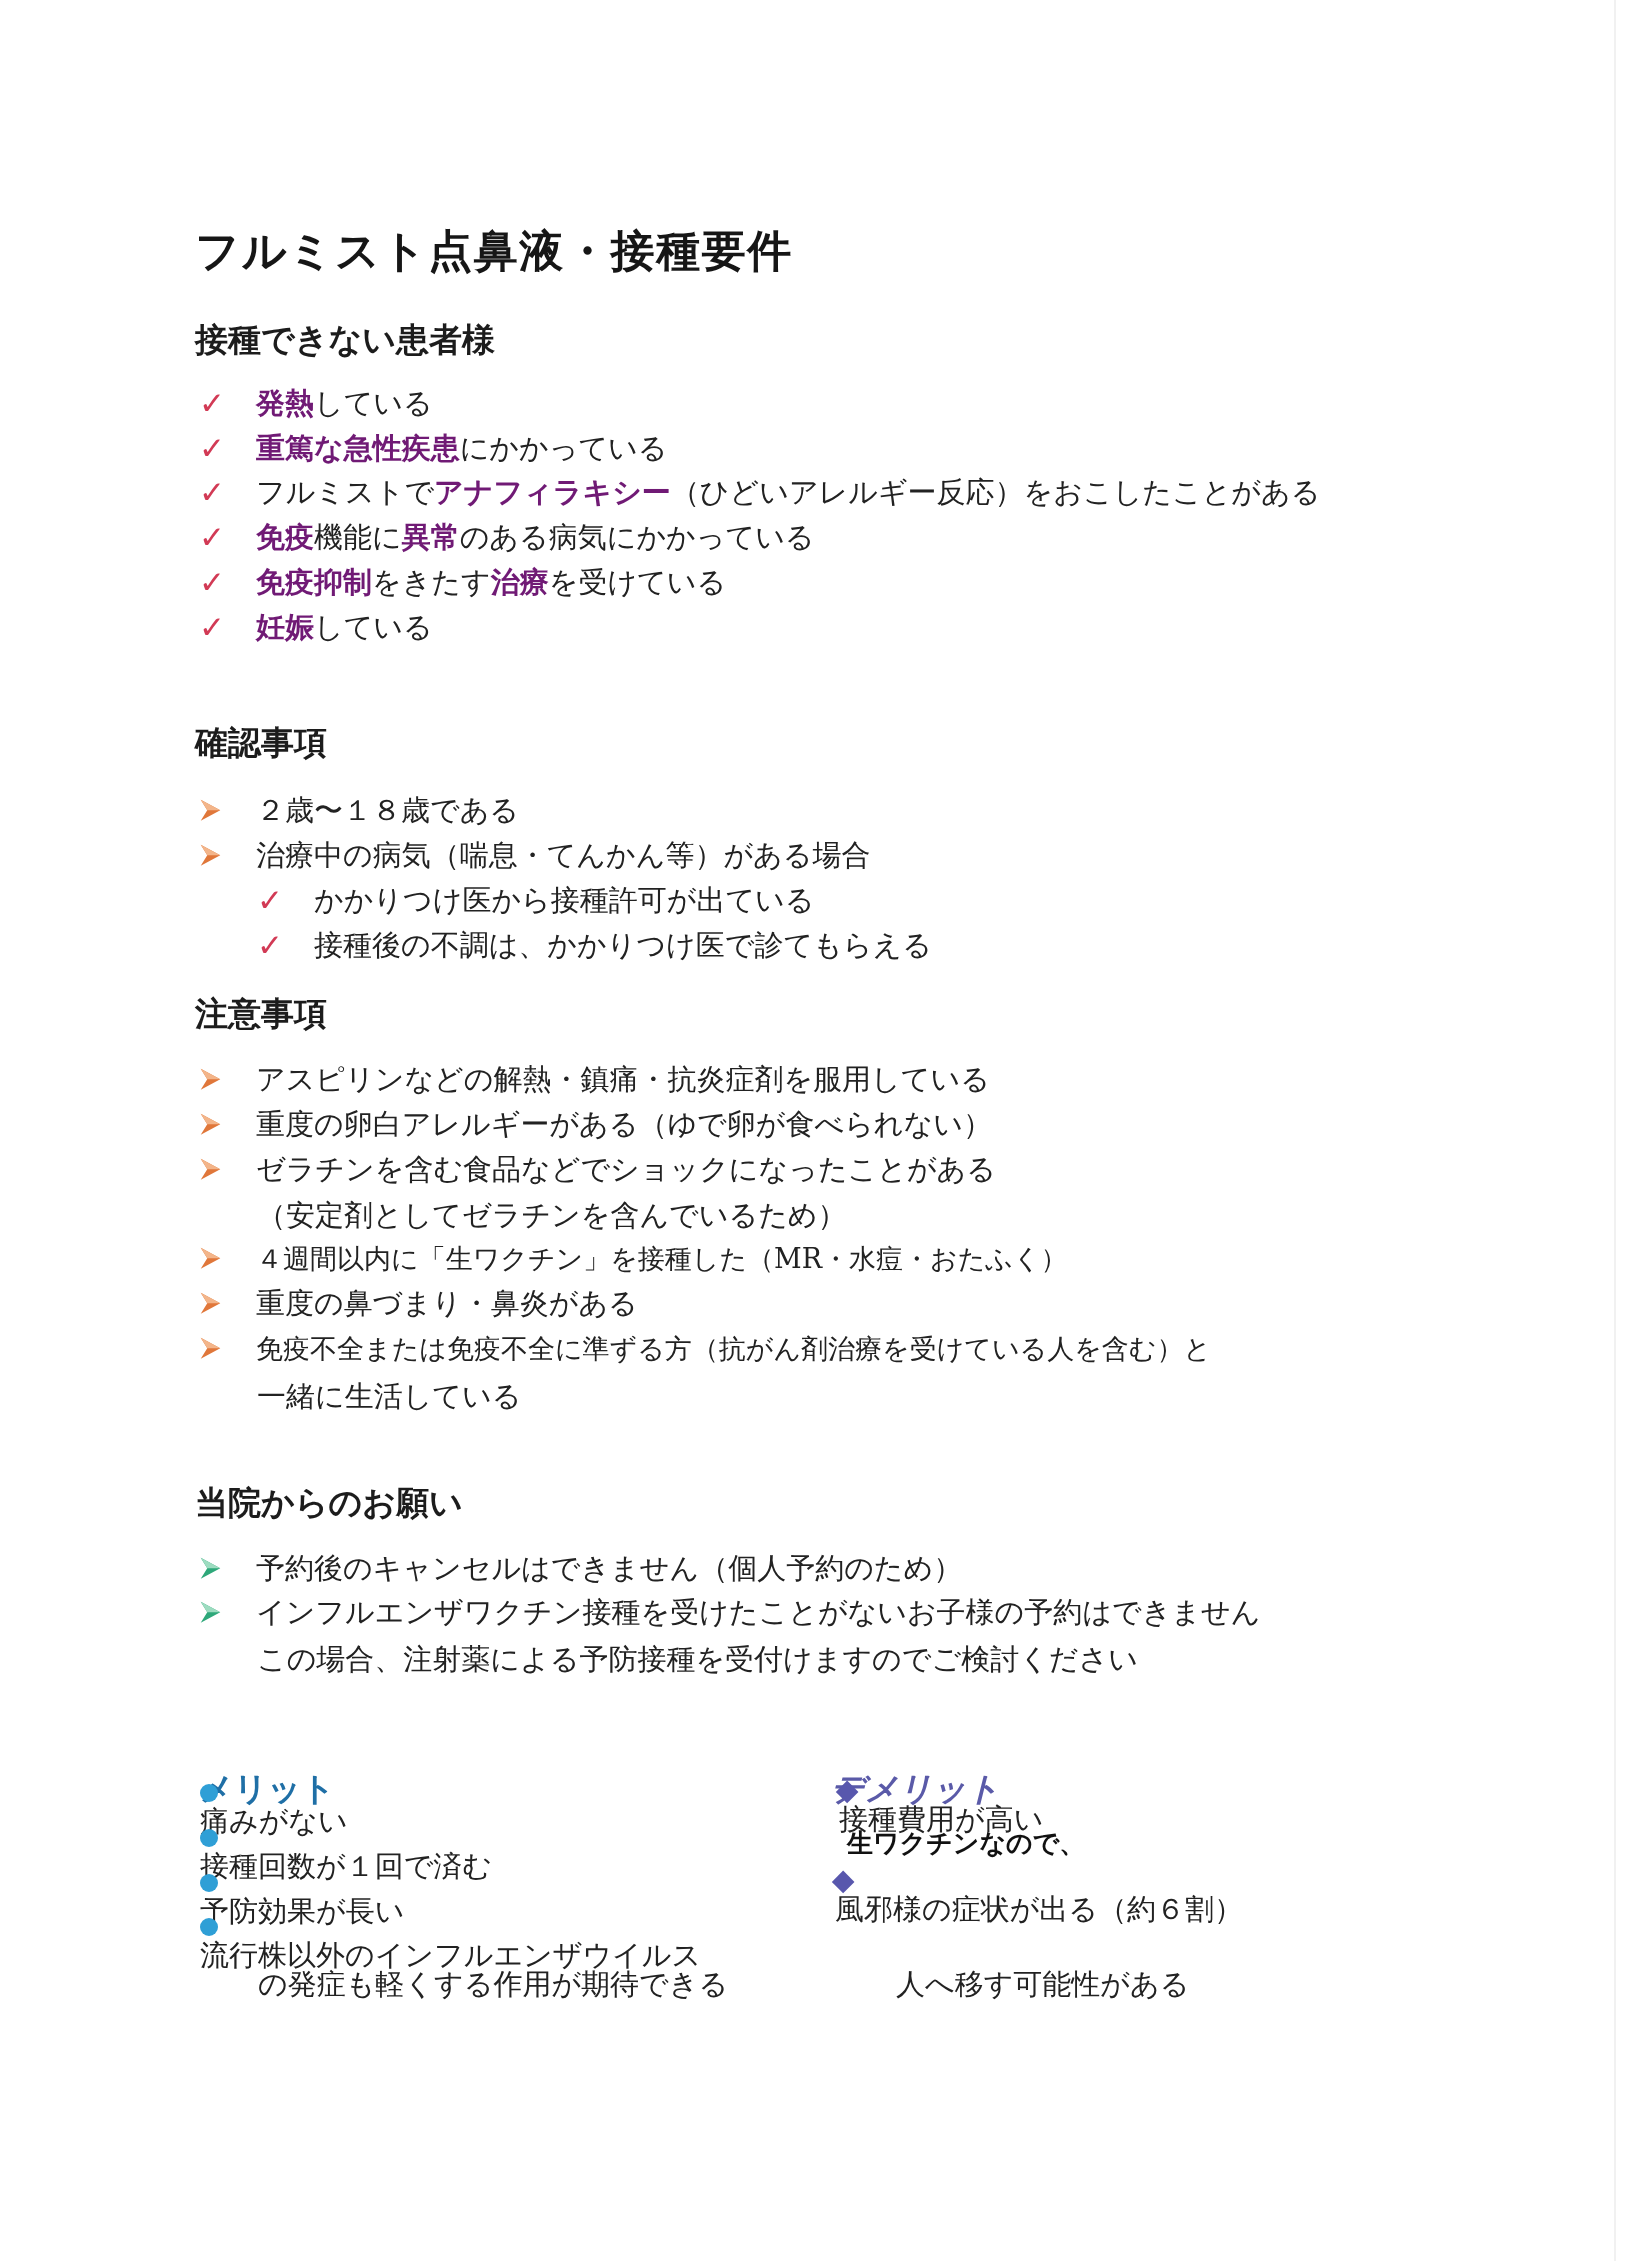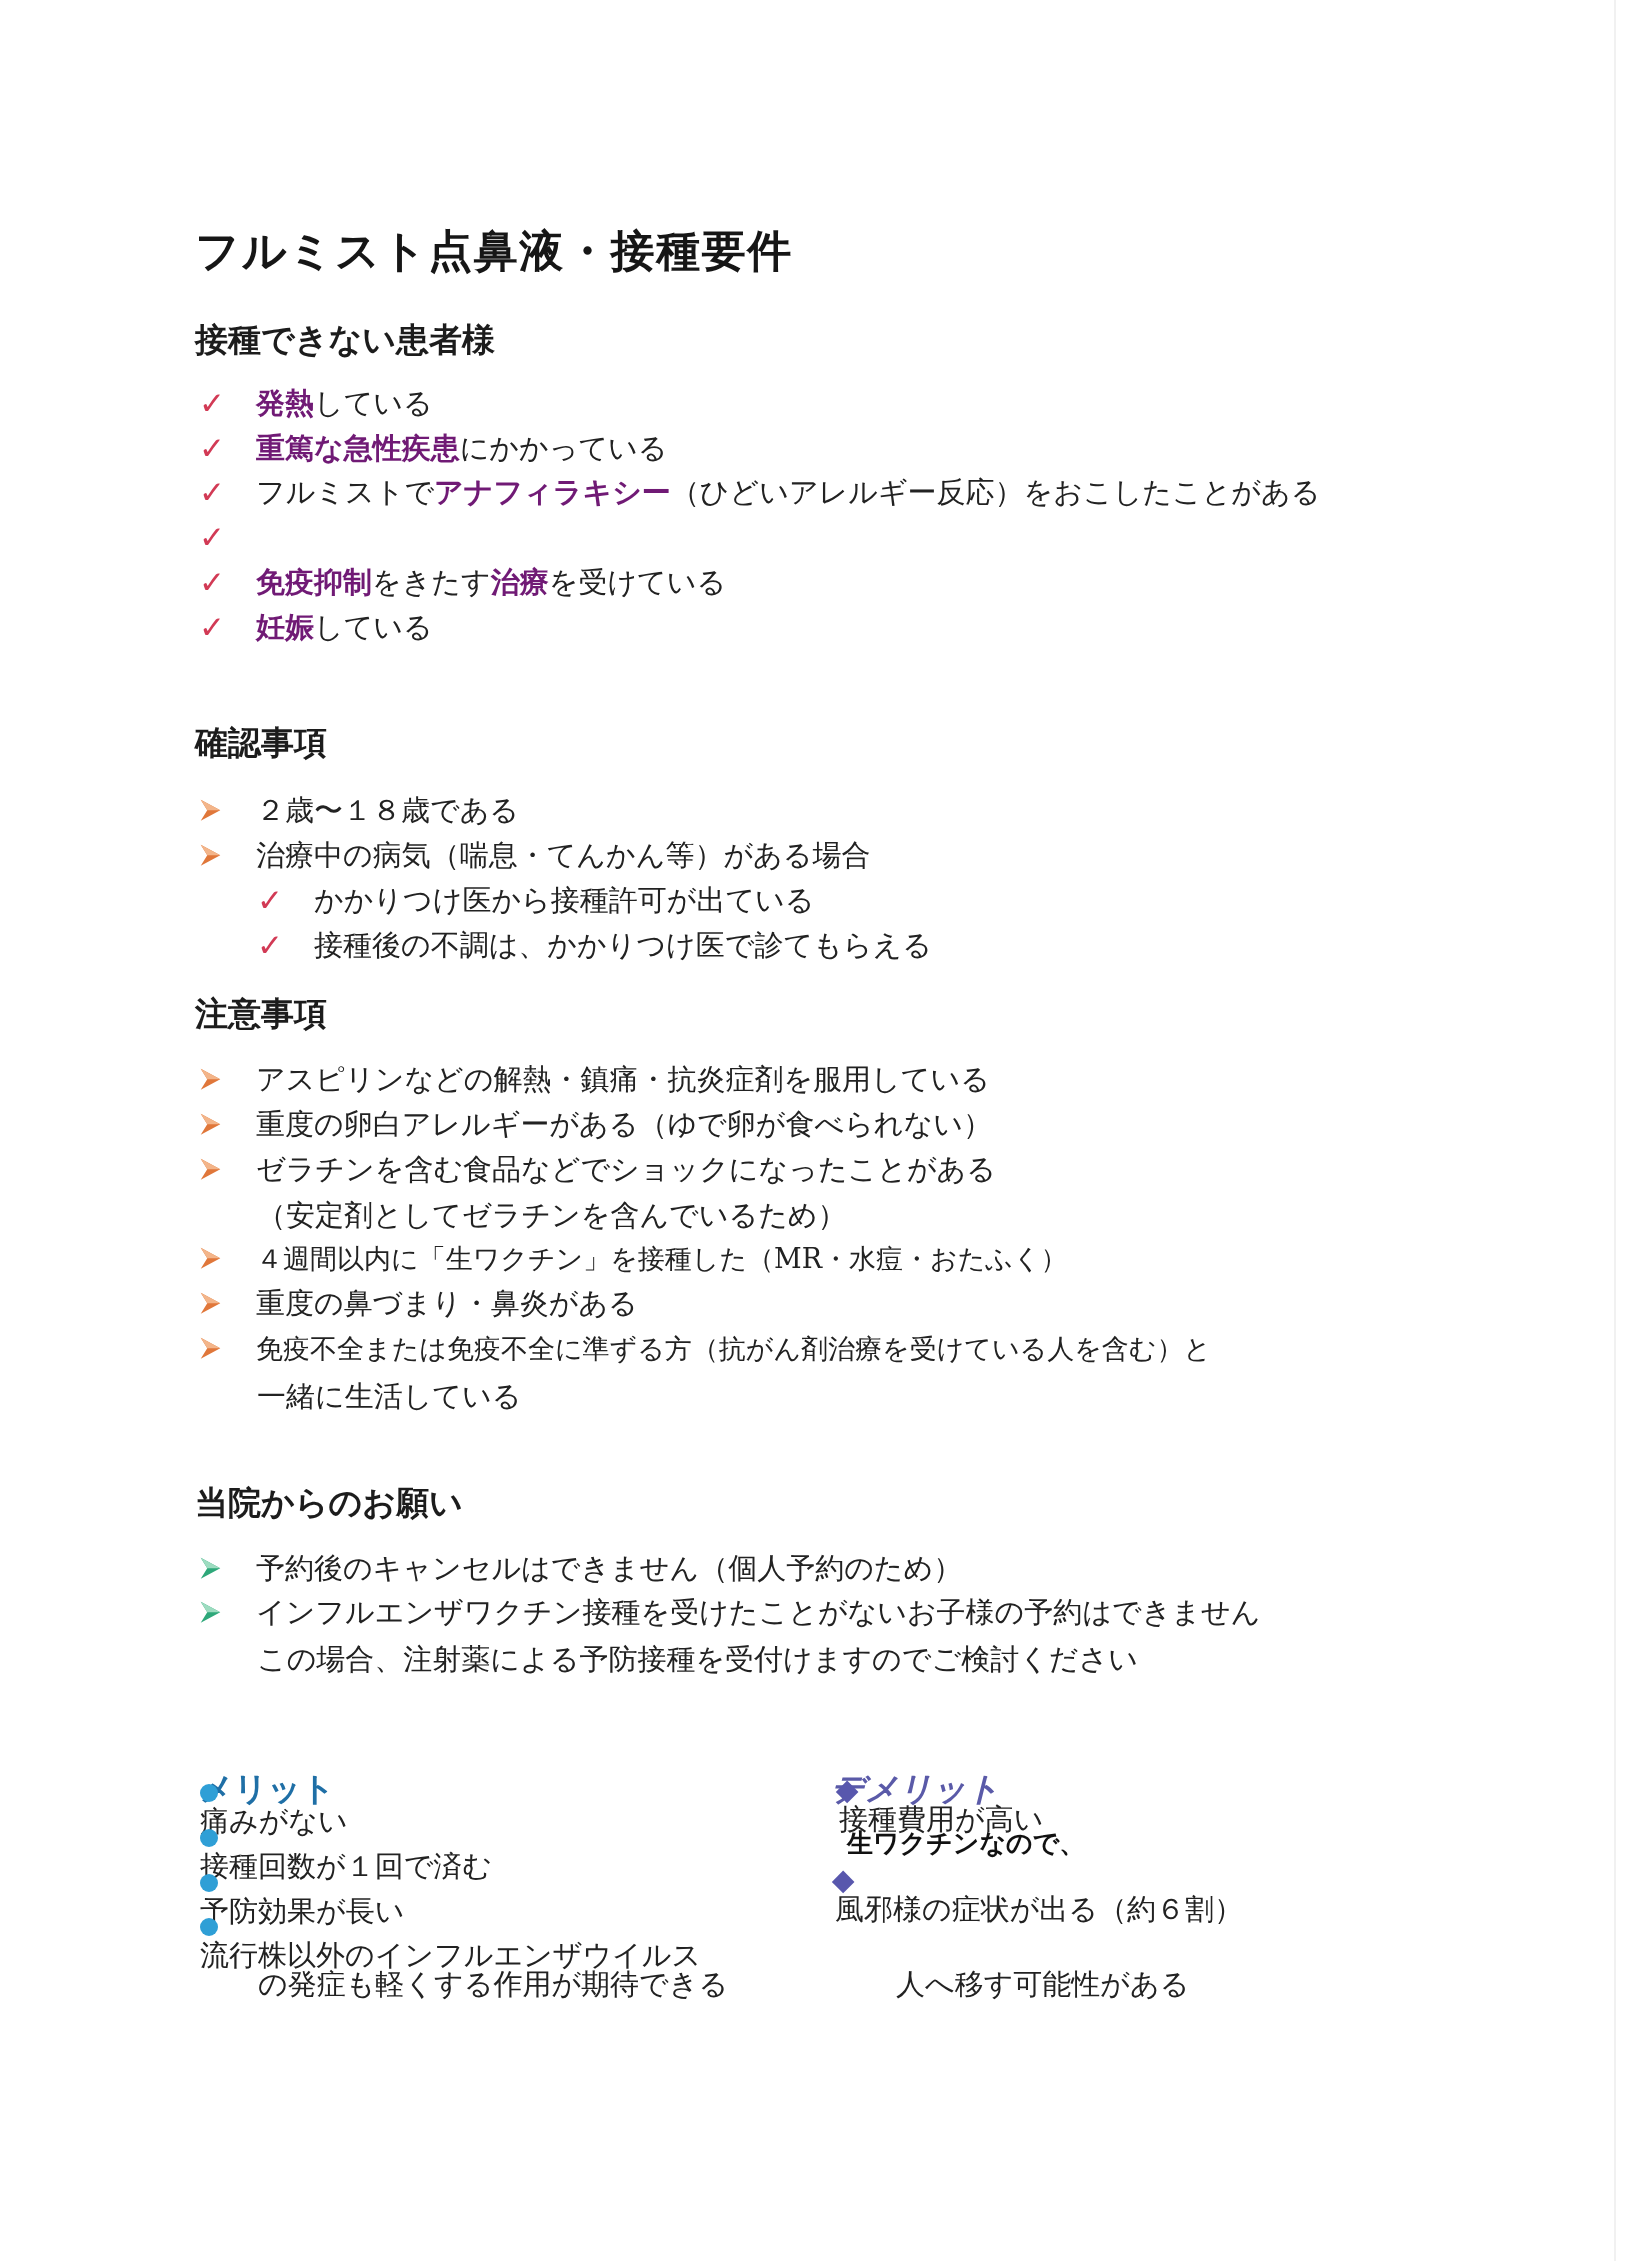--- a/index.html
+++ b/index.html
@@ -95,20 +95,21 @@
   <div class="item" style="top:472px">
     <span class="marker">
         <span class="check">✓</span>
       </span>
     <span class="text"><span>フルミストで</span><b>アナフィラキシー</b><span>（ひどいアレルギー反応）をおこしたことがある</span></span>
   </div>
   <div class="item" style="top:517px">
     <span class="marker">
         <span class="check">✓</span>
       </span>
+    <span class="text"><b>免疫</b><span>機能に</span><b>異常</b><span>のある病気にかかっている</span></span>
   </div>
   <div class="item" style="top:562px">
     <span class="marker">
         <span class="check">✓</span>
       </span>
     <span class="text"><b>免疫抑制</b><span>をきたす</span><b>治療</b><span>を受けている</span></span>
   </div>
   <div class="item" style="top:607px">
     <span class="marker">
         <span class="check">✓</span>

